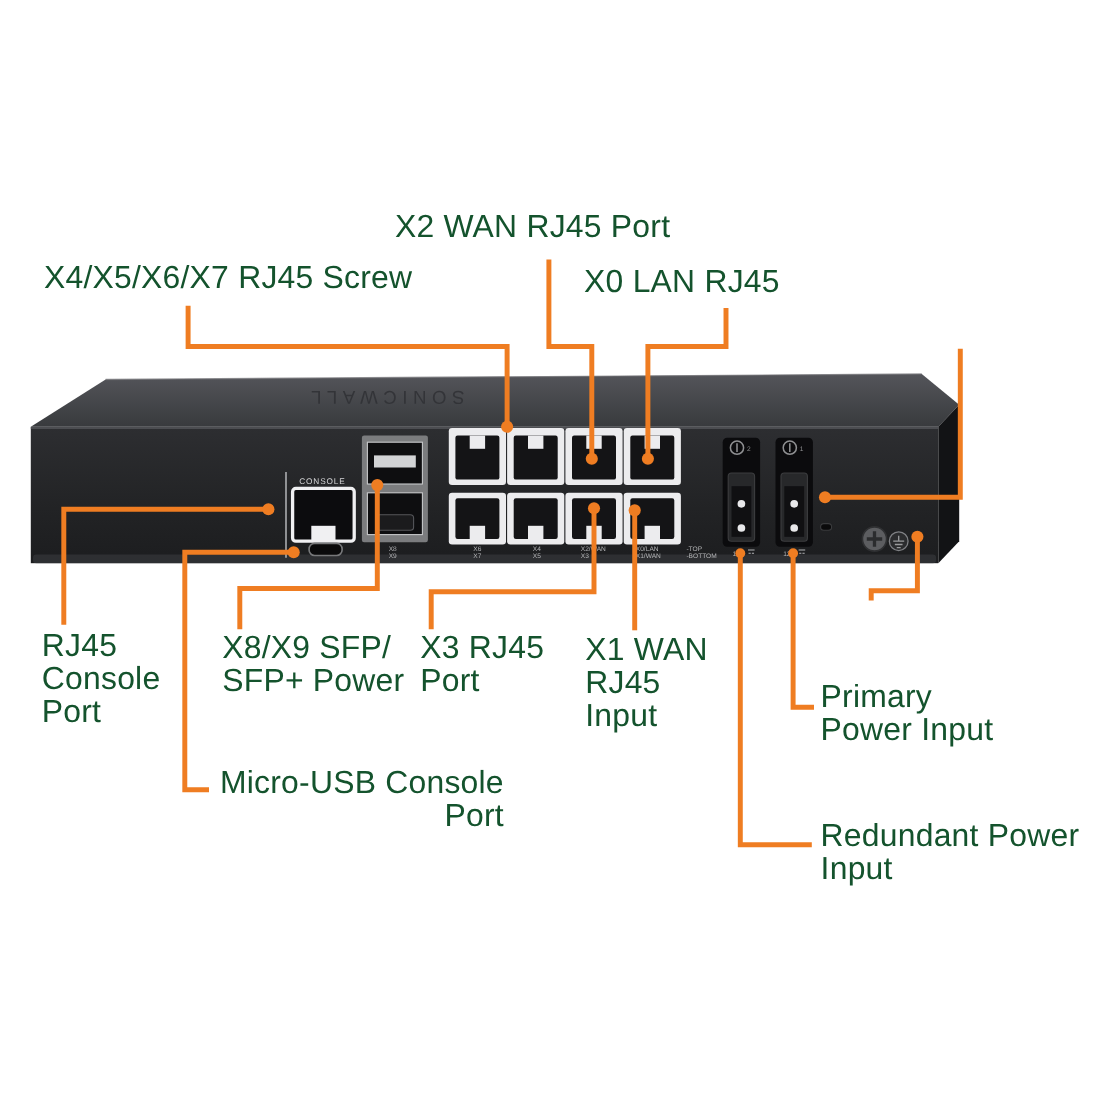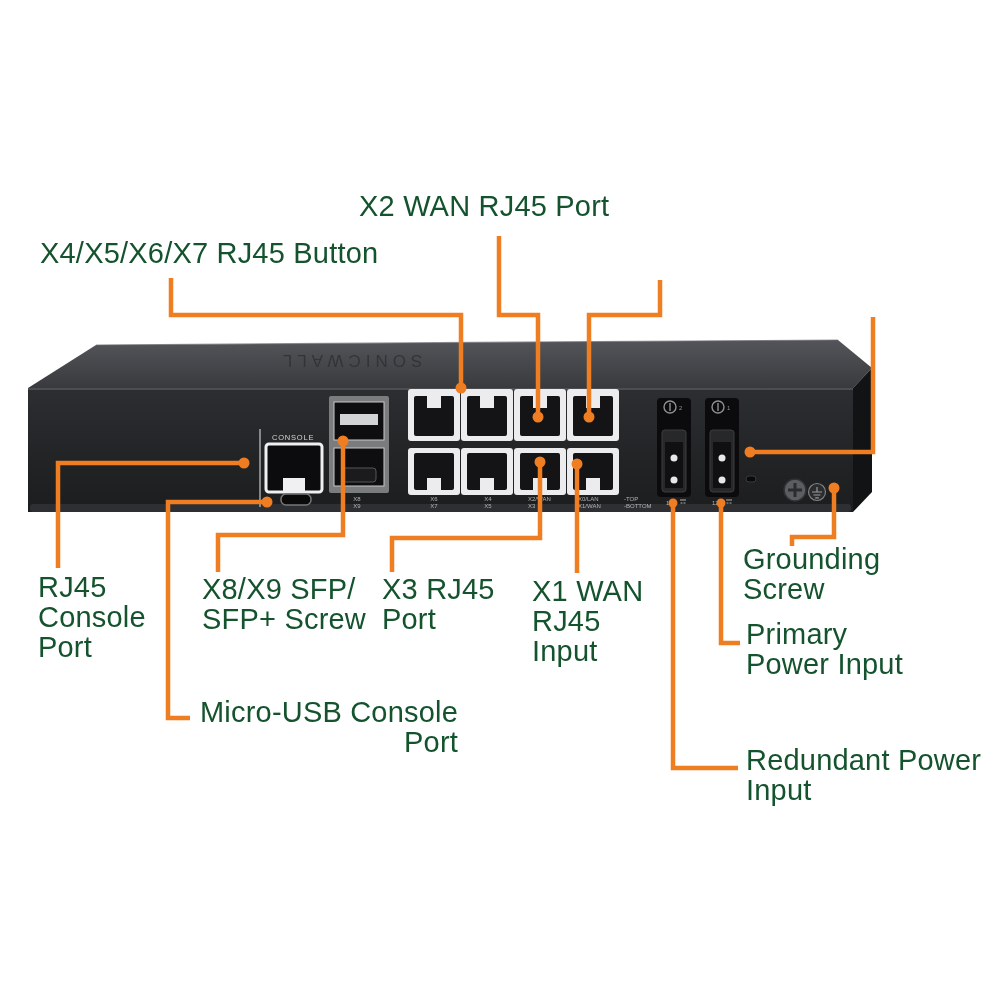--- a/index.html
+++ b/index.html
@@ -159,34 +159,33 @@
       <circle cx="267" cy="502" r="5.5"></circle>
       <circle cx="343" cy="441" r="5.5"></circle>
       <circle cx="540" cy="462" r="5.5"></circle>
       <circle cx="577" cy="464" r="5.5"></circle>
       <circle cx="834" cy="488" r="5.5"></circle>
       <circle cx="721" cy="503" r="4.5"></circle>
       <circle cx="673" cy="503" r="4.5"></circle>
     </g>
   </svg>
 
-  <div class="label" style="left:40px;top:238px;">X4/X5/X6/X7 RJ45 Button</div>
+  <div class="label" style="left:40px;top:238px;">X4/X5/X6/X7 RJ45 Screw</div>
   <div class="label" style="left:359px;top:191px;">X2 WAN RJ45 Port</div>
+  <div class="label" style="left:531px;top:241px;">X0 LAN RJ45</div>
   <div class="label" style="left:38px;top:572px;">RJ45
 Console
 Port</div>
   <div class="label" style="left:202px;top:574px;">X8/X9 SFP/
-SFP+ Screw</div>
+SFP+ Power</div>
   <div class="label" style="left:382px;top:574px;">X3 RJ45
 Port</div>
   <div class="label" style="left:532px;top:576px;">X1 WAN
 RJ45
 Input</div>
   <div class="label" style="left:200px;top:697px;text-align:right;">Micro-USB Console
 Port</div>
-  <div class="label" style="left:743px;top:544px;">Grounding
-Screw</div>
   <div class="label" style="left:746px;top:619px;">Primary
 Power Input</div>
   <div class="label" style="left:746px;top:745px;">Redundant Power
 Input</div>
 
 </div>
 
 </body></html>

